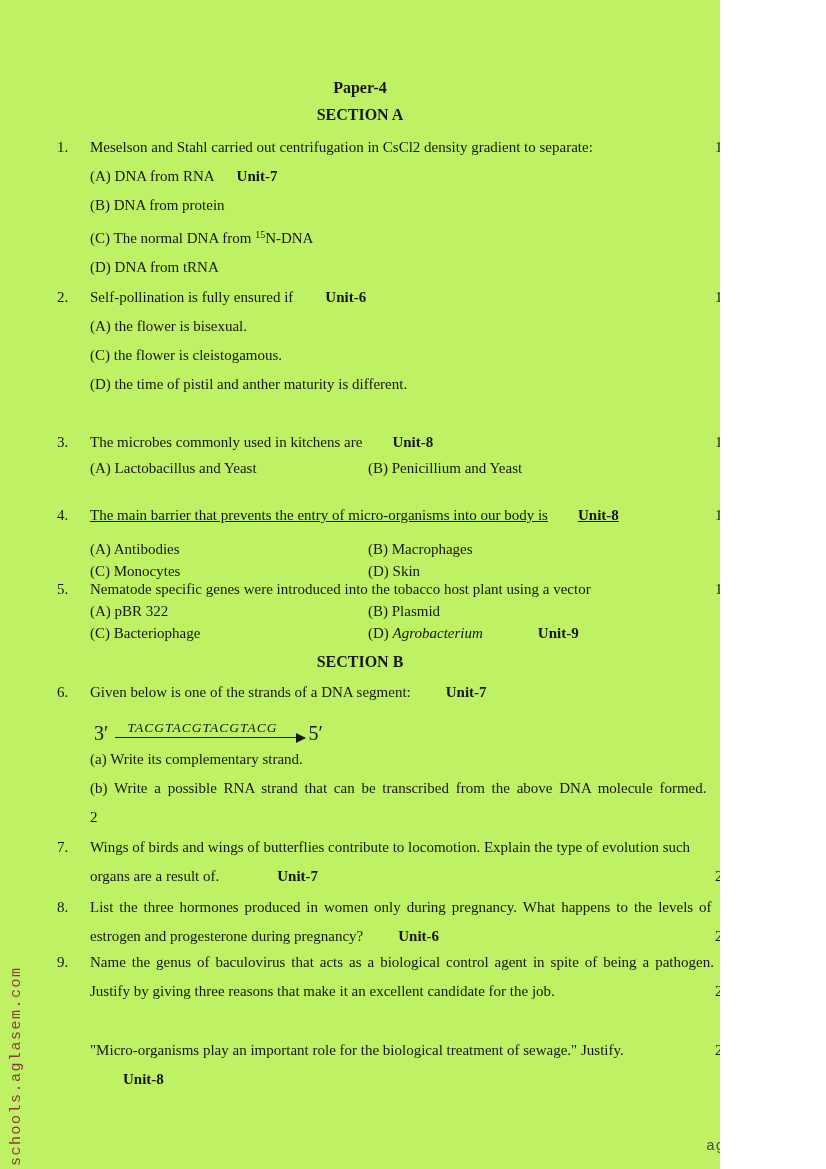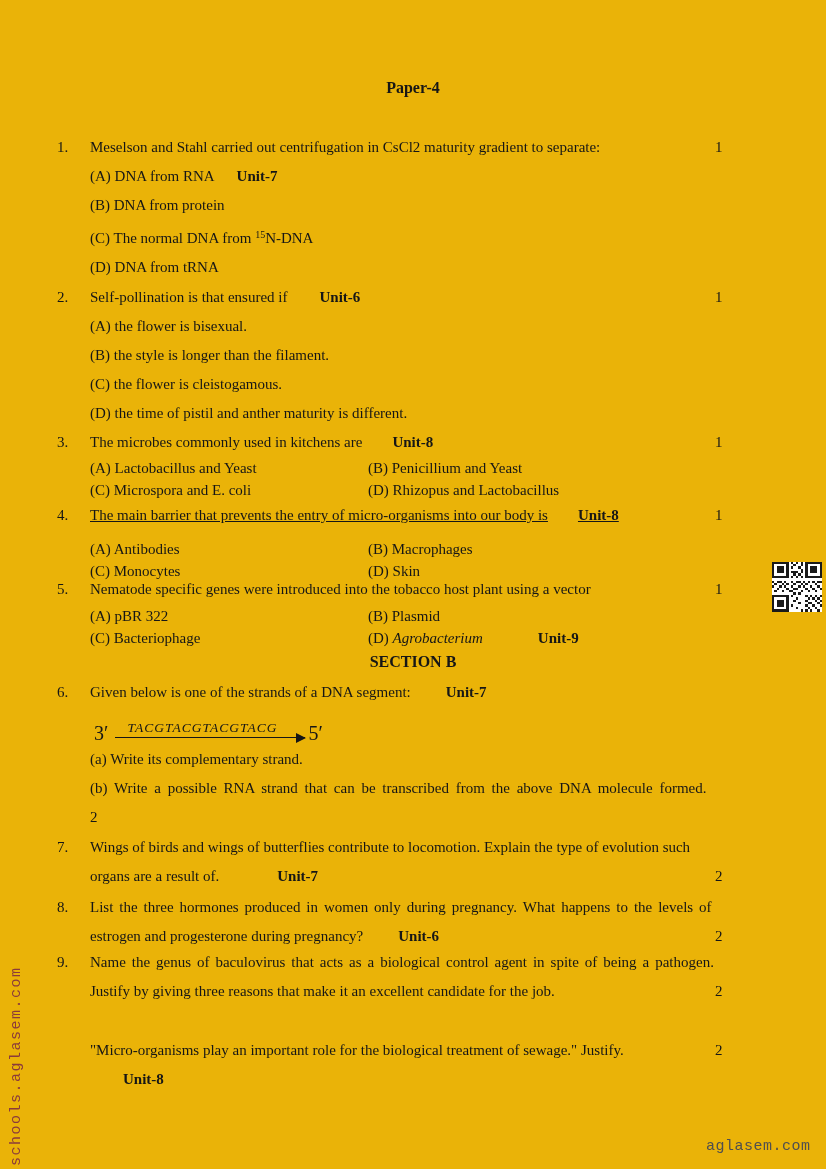--- a/index.html
+++ b/index.html
@@ -1,34 +1,34 @@
 <!DOCTYPE html>
 <html><head>
 <meta charset="utf-8">
 <style>
   * { margin:0; padding:0; box-sizing:border-box; }
   html,body { background:#ffffff; }
   .page {
-    position:relative; width:826px; height:1169px; background:#eab308;
+    position:relative; width:720px; height:1169px; background:#bef264;
     font-family:"Liberation Serif","DejaVu Serif",serif;
     color:#161616; font-size:15px; overflow:hidden;
   }
   .centered {
     position:absolute; left:0; width:100%; text-align:center;
     font-weight:bold; font-size:16px; line-height:20px;
   }
   .q { position:absolute; left:57px; width:706px; }
   .qnum { position:absolute; left:0; top:0; line-height:29px; }
   .qnum22 { line-height:22px; }
   .qbody { margin-left:33px; }
   .l29 { line-height:29px; white-space:nowrap; }
   .l22 { line-height:22px; white-space:nowrap; }
   .mb7 { margin-bottom:4px; }
   .mb9 { margin-bottom:12px;text-decoration:underline; }
-  .mb5 { margin-bottom:5px; }
+  .mb5 { }
   .marks { position:absolute; left:658px; top:0; line-height:29px; }
   .marks22 { line-height:22px; }
   .marks-l2 { top:29px; }
   .unit { font-weight:bold; }
   .u22 { margin-left:22px; } .u30 { margin-left:30px; } .u32 { margin-left:32px; }
   .u35 { margin-left:35px; } .u55 { margin-left:55px; } .u58 { margin-left:58px; }
   .grid2 { display:grid; grid-template-columns:278px auto; }
   sup.iso { font-size:10px; vertical-align:5px; letter-spacing:0; }
   .ital { font-style:italic; }
   .ws2 { word-spacing:2.2px; }
@@ -55,57 +55,53 @@
     font-size:15px; letter-spacing:0.5px; color:#4f4f4f; white-space:nowrap;
   }
   .qr { position:absolute; left:772px; top:558px; width:50px; height:57px; }
 </style>
 </head>
 <body>
 
 <div class="page">
 
   <div class="centered" style="top:78px">Paper-4</div>
+  <div class="centered" style="top:105px">SECTION A</div>
 
   <div class="q" style="top:133px">
     <span class="qnum">1.</span>
     <span class="marks">1</span>
     <div class="qbody">
-      <div class="l29">Meselson and Stahl carried out centrifugation in CsCl2 maturity gradient to separate:</div>
+      <div class="l29">Meselson and Stahl carried out centrifugation in CsCl2 density gradient to separate:</div>
       <div class="l29"><span>(A) DNA from RNA</span><span class="unit u22">Unit-7</span></div>
       <div class="l29">(B) DNA from protein</div>
       <div class="l29"><span>(C) The normal DNA from </span><sup class="iso">15</sup><span>N-DNA</span></div>
       <div class="l29">(D) DNA from tRNA</div>
     </div>
   </div>
 
   <div class="q" style="top:283px">
     <span class="qnum">2.</span>
     <span class="marks">1</span>
     <div class="qbody">
-      <div class="l29"><span>Self-pollination is that ensured if</span><span class="unit u32">Unit-6</span></div>
+      <div class="l29"><span>Self-pollination is fully ensured if</span><span class="unit u32">Unit-6</span></div>
       <div class="l29">(A) the flower is bisexual.</div>
-      <div class="l29">(B) the style is longer than the filament.</div>
       <div class="l29">(C) the flower is cleistogamous.</div>
       <div class="l29">(D) the time of pistil and anther maturity is different.</div>
     </div>
   </div>
 
   <div class="q" style="top:431px">
     <span class="qnum qnum22">3.</span>
     <span class="marks marks22">1</span>
     <div class="qbody">
       <div class="l22 mb7"><span>The microbes commonly used in kitchens are</span><span class="unit u30">Unit-8</span></div>
       <div class="grid2 l22">
         <span>(A) Lactobacillus and Yeast</span>
         <span>(B) Penicillium and Yeast</span>
-      </div>
-      <div class="grid2 l22">
-        <span>(C) Microspora and E. coli</span>
-        <span>(D) Rhizopus and Lactobacillus</span>
       </div>
     </div>
   </div>
 
   <div class="q" style="top:504px">
     <span class="qnum qnum22">4.</span>
     <span class="marks marks22">1</span>
     <div class="qbody">
       <div class="l22 mb9"><span>The main barrier that prevents the entry of micro-organisms into our body is</span><span class="unit u30">Unit-8</span></div>
       <div class="grid2 l22">

